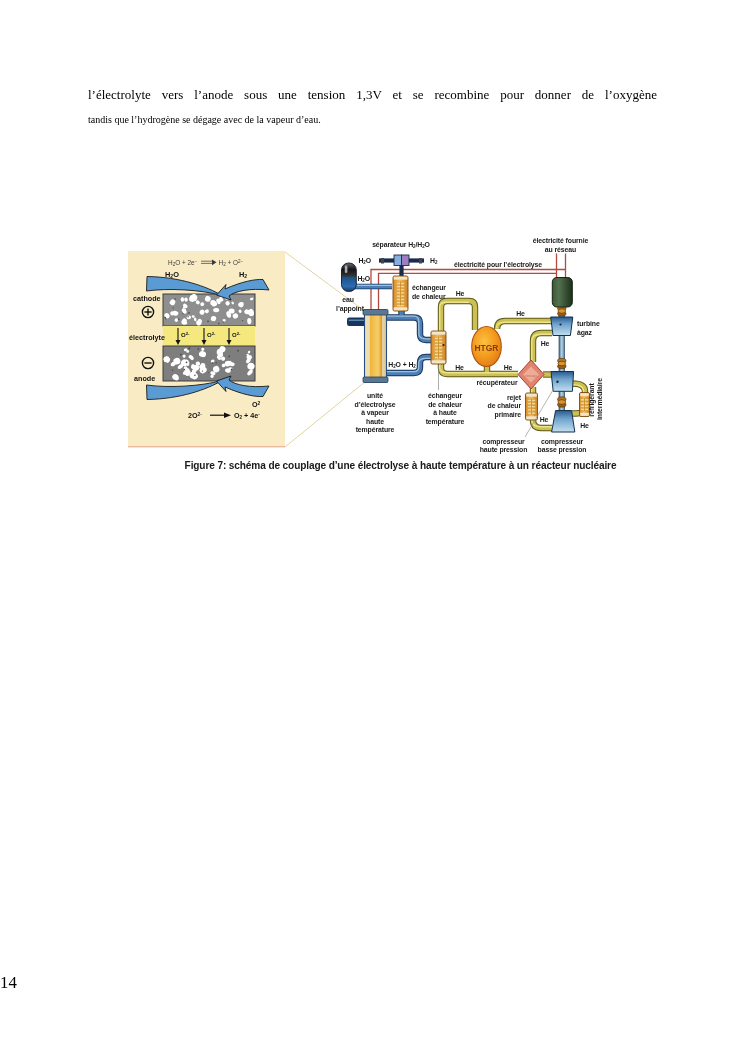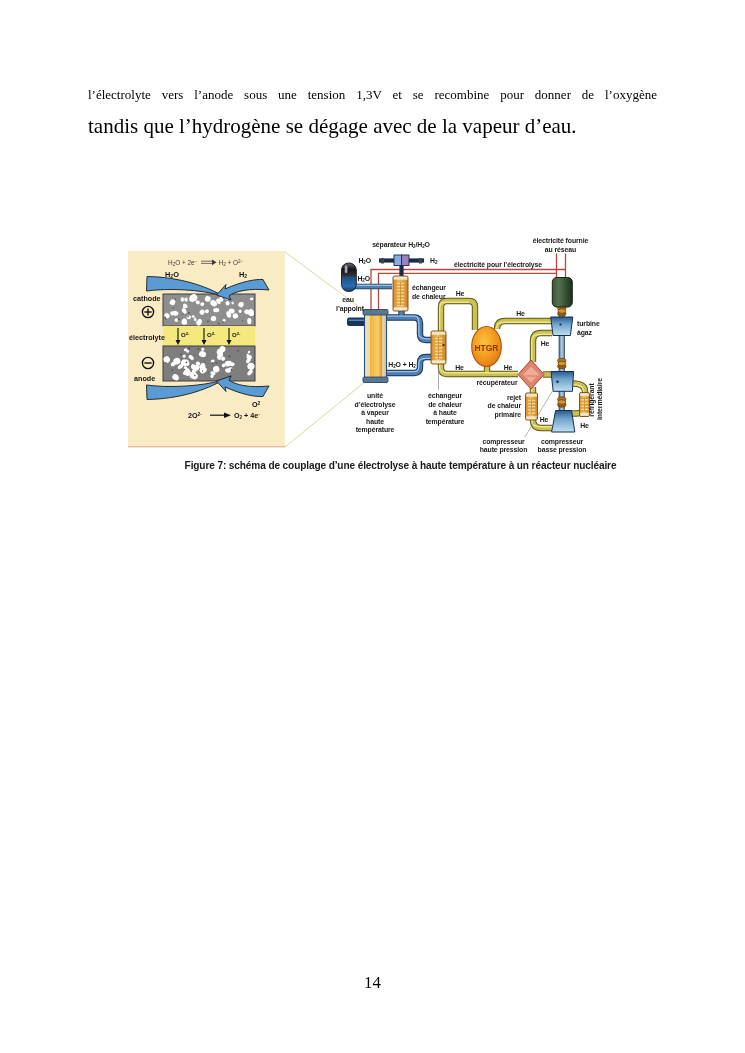--- a/index.html
+++ b/index.html
@@ -1,24 +1,24 @@
 <!DOCTYPE html>
 <html lang="fr"><head>
 <meta charset="utf-8">
 <title>page</title>
 <style>
 html,body{margin:0;padding:0}
 body{width:745px;height:1053px;background:#ffffff;position:relative;overflow:hidden;
  font-family:"Liberation Serif",serif;color:#000}
 .t1{position:absolute;left:88px;top:86.5px;width:569px;font-size:13px;
  text-align:justify;text-align-last:justify;white-space:nowrap}
-.t2{position:absolute;left:88px;top:114px;width:569px;font-size:21px}
+.t2{position:absolute;left:88px;top:114px;width:569px;font-size:10px}
 .caption{position:absolute;left:0;top:460px;width:801px;text-align:center;
  font-family:"Liberation Sans",sans-serif;font-weight:bold;font-size:10.1px;letter-spacing:-0.12px;color:#1a1a1a}
-.pagenum{position:absolute;left:0;top:972.5px;width:745px;text-align:center;font-size:16.8px}
+.pagenum{position:absolute;left:0;top:972.5px;width:745px;text-align:left;font-size:16.8px}
 </style>
 </head>
 <body>
 <div class="t1">l’électrolyte vers l’anode sous une tension 1,3V et se recombine pour donner de l’oxygène</div>
 <div class="t2">tandis que l’hydrogène se dégage avec de la vapeur d’eau.</div>
 <svg width="492" height="225" viewBox="128 230 492 225" xmlns="http://www.w3.org/2000/svg" style="position:absolute;left:128px;top:230px">
 <defs>
 <linearGradient id="orangeH" x1="0" y1="0" x2="1" y2="0">
 <stop offset="0" stop-color="#d88822"></stop>
         <stop offset="0.45" stop-color="#f2bc5e"></stop>

